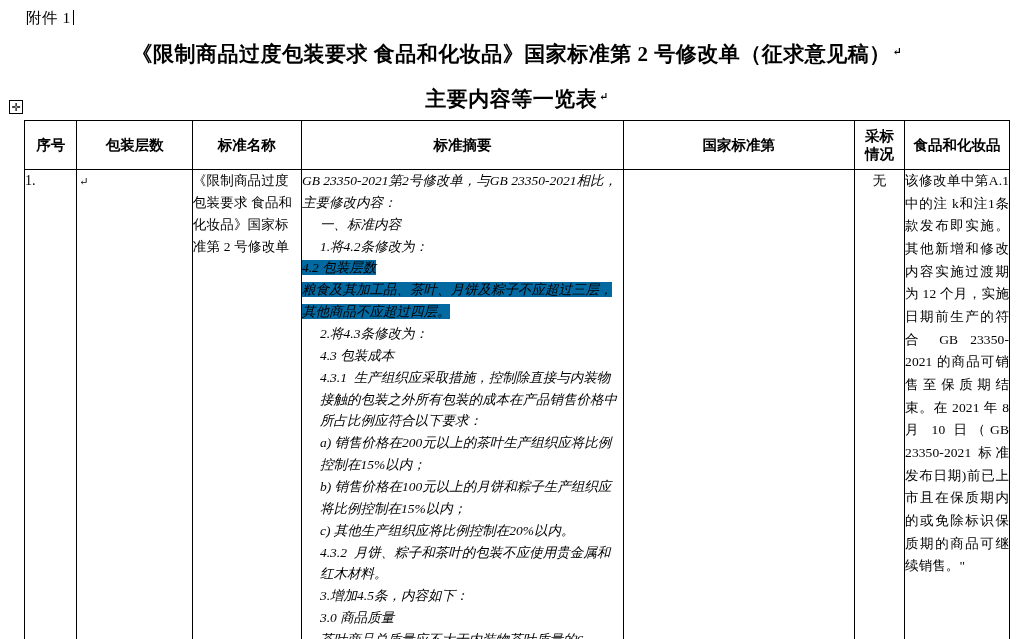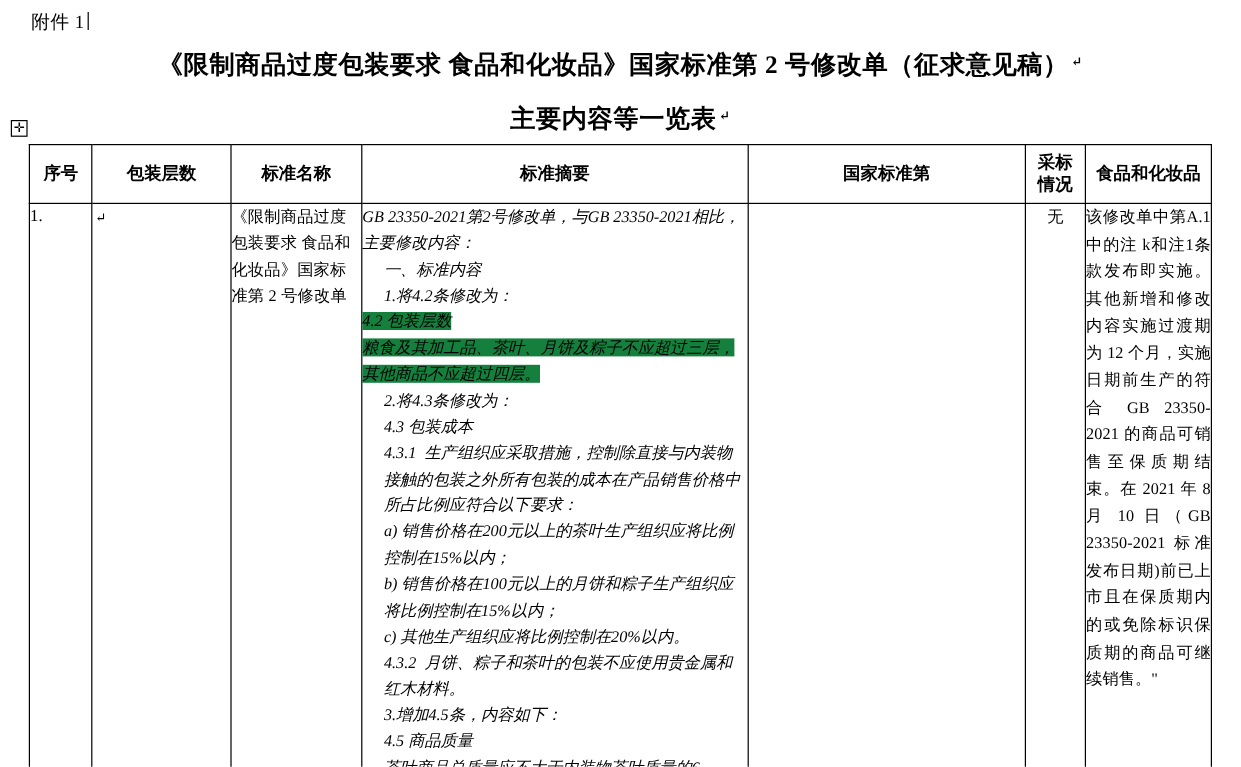--- a/index.html
+++ b/index.html
@@ -132,21 +132,21 @@
     line-height: 1.62;
     padding: 8px 6px 6px 8px;
     letter-spacing: 0.2px;
   }
   td.cell-abs {
     padding: 8px 9px 6px 9px;
   }
   .abs-line { white-space: pre-wrap; font-style: italic; }
   .indent2 { padding-left: 18px; }
   .hl-block {
-    background: #15803d;
+    background: #0369a1;
     display: inline;
     box-decoration-break: clone;
     -webkit-box-decoration-break: clone;
   }
   td.cell-adopt {
     text-align: center;
     font-size: 13.5px;
     padding: 8px 4px;
   }
   td.cell-date {
@@ -223,21 +223,21 @@
               <div class="abs-line"><span class="hl-block">4.2 包装层数</span></div>
               <div class="abs-line"><span class="hl-block">粮食及其加工品、茶叶、月饼及粽子不应超过三层，其他商品不应超过四层。</span></div>
               <div class="abs-line indent2">2.将4.3条修改为：</div>
               <div class="abs-line indent2">4.3 包装成本</div>
               <div class="abs-line indent2">4.3.1  生产组织应采取措施，控制除直接与内装物接触的包装之外所有包装的成本在产品销售价格中所占比例应符合以下要求：</div>
               <div class="abs-line indent2">a) 销售价格在200元以上的茶叶生产组织应将比例控制在15%以内；</div>
               <div class="abs-line indent2">b) 销售价格在100元以上的月饼和粽子生产组织应将比例控制在15%以内；</div>
               <div class="abs-line indent2">c) 其他生产组织应将比例控制在20%以内。</div>
               <div class="abs-line indent2">4.3.2  月饼、粽子和茶叶的包装不应使用贵金属和红木材料。</div>
               <div class="abs-line indent2">3.增加4.5条，内容如下：</div>
-              <div class="abs-line indent2">4.5 商品质量</div>
+              <div class="abs-line indent2">3.0 商品质量</div>
               <div class="abs-line indent2">茶叶商品总质量应不大于内装物茶叶质量的6</div>
             </div>
         </td>
         <td class="cell">
           <span></span>
         </td>
         <td class="cell cell-adopt">
           <span>无</span>
         </td>
         <td class="cell cell-date">

